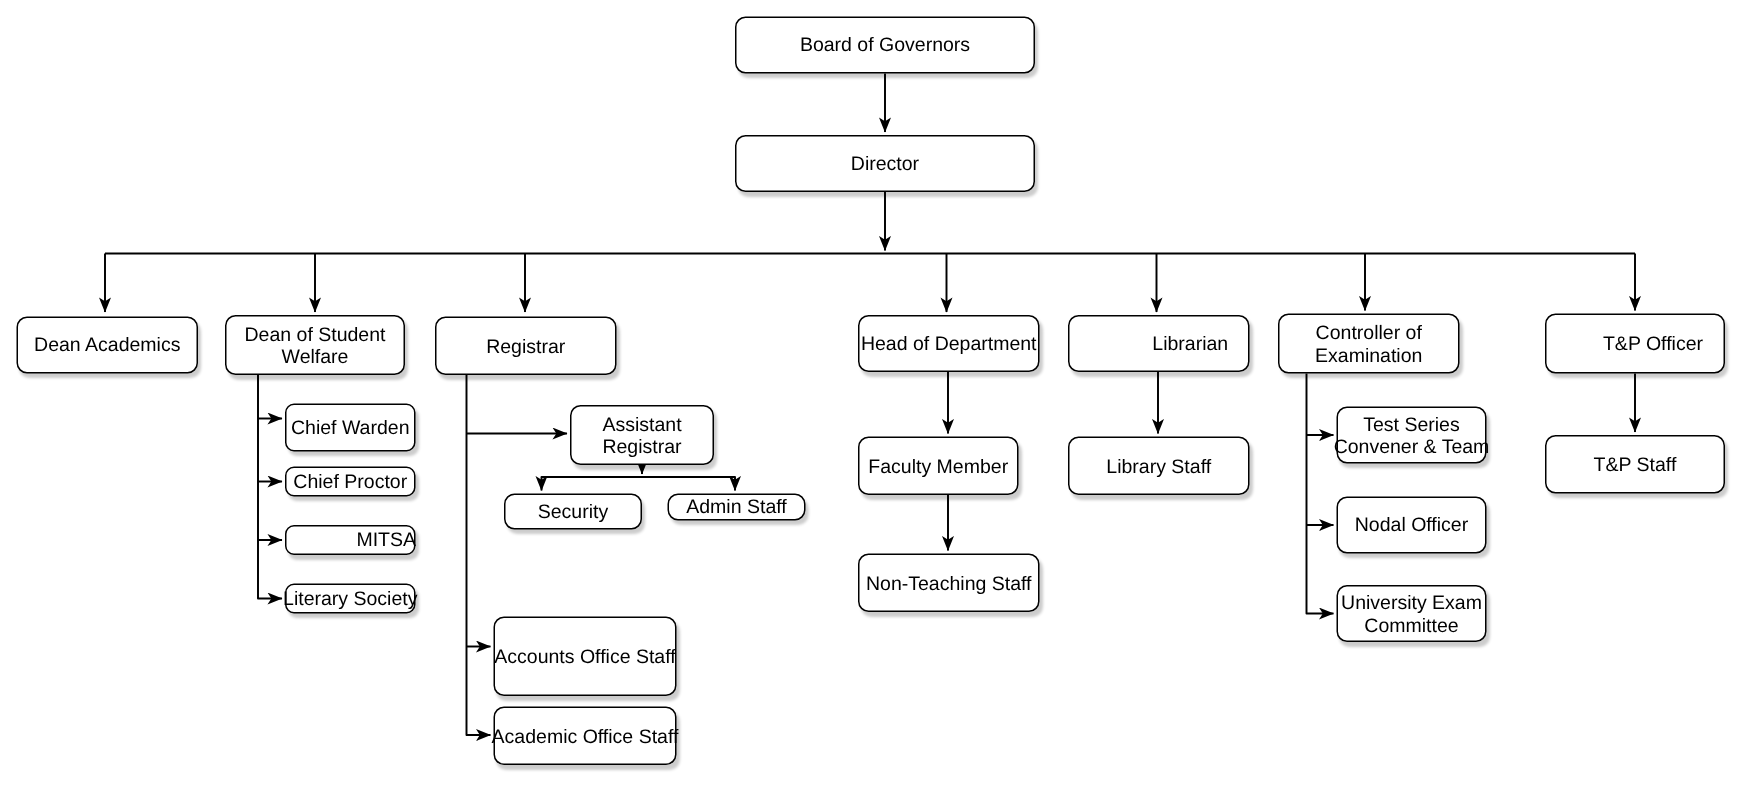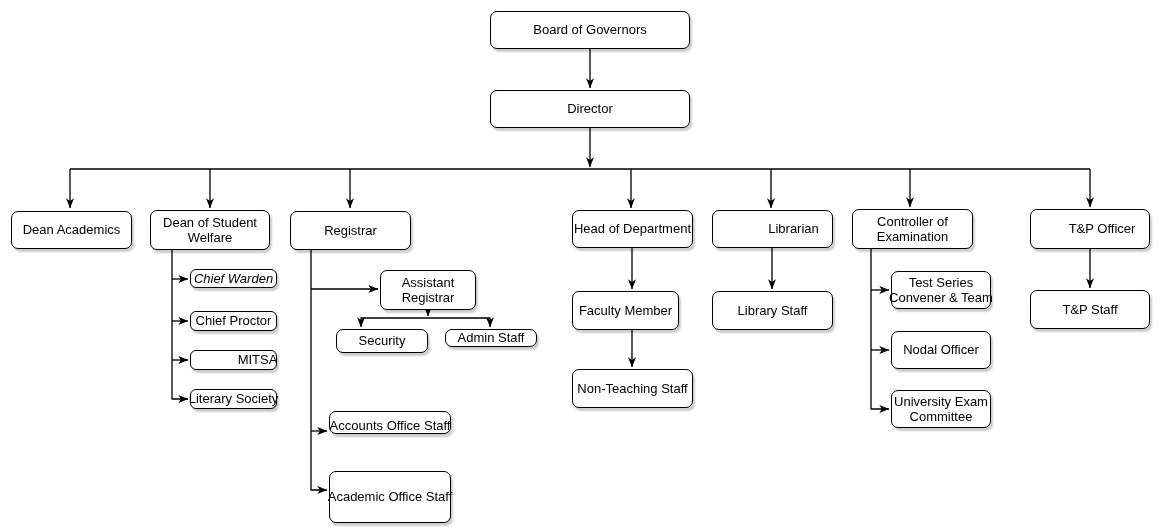--- a/index.html
+++ b/index.html
@@ -111,21 +111,21 @@
       <div class="node" style="left: 712px; top: 210px; width: 121px; height: 38px; padding-left: 42px;">
         <span>Librarian</span>
       </div>
       <div class="node" style="left: 852px; top: 209px; width: 121px; height: 40px;">
         <span>Controller of
 Examination</span>
       </div>
       <div class="node" style="left: 1030px; top: 209px; width: 120px; height: 40px; padding-left: 24px;">
         <span>T&amp;P Officer</span>
       </div>
-      <div class="node small" style="left: 190px; top: 269px; width: 87px; height: 19px; font-style: italic;">
+      <div class="node small" style="left: 190px; top: 269px; width: 87px; height: 32px;">
         <span>Chief Warden</span>
       </div>
       <div class="node small" style="left: 190px; top: 311px; width: 87px; height: 20px;">
         <span>Chief Proctor</span>
       </div>
       <div class="node small" style="left: 190px; top: 350px; width: 87px; height: 20px; padding-left: 48px;">
         <span>MITSA</span>
       </div>
       <div class="node small" style="left: 190px; top: 389px; width: 87px; height: 20px;">
         <span>Literary Society</span>
@@ -133,24 +133,24 @@
       <div class="node" style="left: 380px; top: 270px; width: 96px; height: 40px;">
         <span>Assistant
 Registrar</span>
       </div>
       <div class="node" style="left: 320px; top: 329px; width: 92px; height: 24px; margin-left: 16px;">
         <span>Security</span>
       </div>
       <div class="node" style="left: 445px; top: 329px; width: 92px; height: 18px;">
         <span>Admin Staff</span>
       </div>
-      <div class="node" style="left: 329px; top: 411px; width: 122px; height: 23px; align-items: flex-end;">
+      <div class="node" style="left: 329px; top: 411px; width: 122px; height: 53px;">
         <span>Accounts Office Staff</span>
       </div>
-      <div class="node" style="left: 329px; top: 471px; width: 122px; height: 52px;">
+      <div class="node" style="left: 329px; top: 471px; width: 122px; height: 39px;">
         <span>Academic Office Staff</span>
       </div>
       <div class="node" style="left: 572px; top: 291px; width: 107px; height: 39px;">
         <span>Faculty Member</span>
       </div>
       <div class="node" style="left: 572px; top: 369px; width: 121px; height: 39px;">
         <span>Non-Teaching Staff</span>
       </div>
       <div class="node" style="left: 712px; top: 291px; width: 121px; height: 39px;">
         <span>Library Staff</span>

